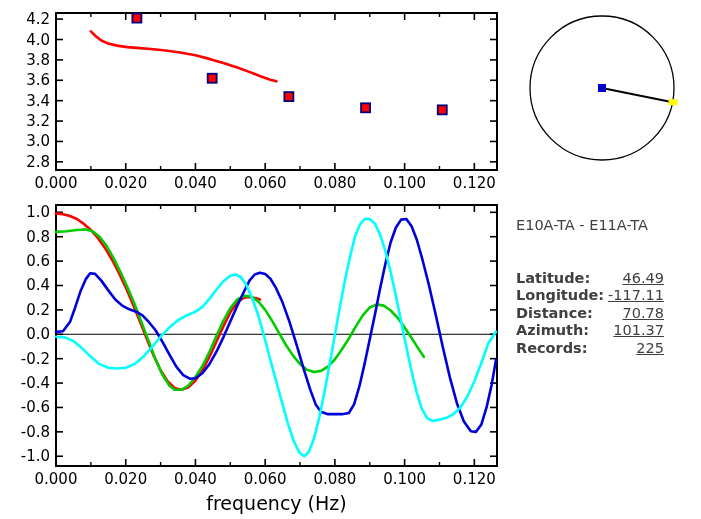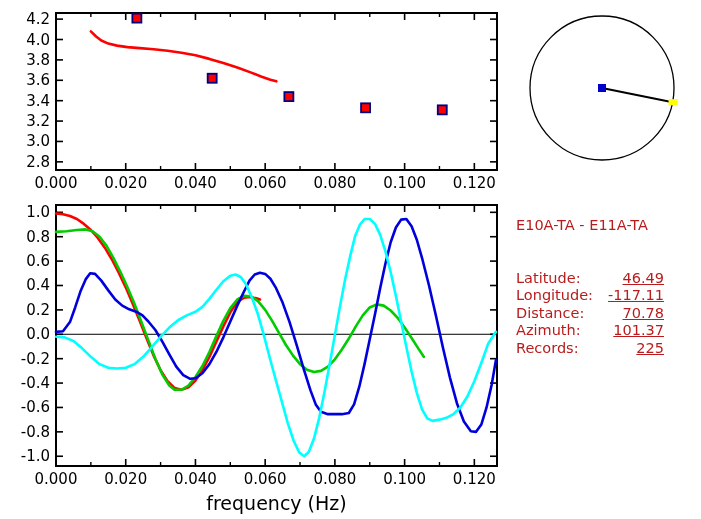--- a/index.html
+++ b/index.html
@@ -69,29 +69,29 @@
     stroke: #000000;
     stroke-width: 2;
   }
   .info-block {
     position: absolute;
     left: 516px;
     top: 182px;
     width: 185px;
     font-family: "DejaVu Sans", sans-serif;
     font-size: 14.5px;
-    color: #b91c1c;
+    color: #404040;
     line-height: 17.5px;
     white-space: pre;
   }
   .info-row {
     display: block;
     white-space: pre;
   }
-  .info-label { display: inline-block; }
+  .info-label { display: inline-block; font-weight: bold; }
   .info-value { display: inline-block; text-decoration: underline; }
 </style>
 </head>
 <body>
 
 <div class="stage">
 
   <svg class="plot-svg" id="figure" viewBox="0 0 701 519">
 
     <g id="top-panel-group">

